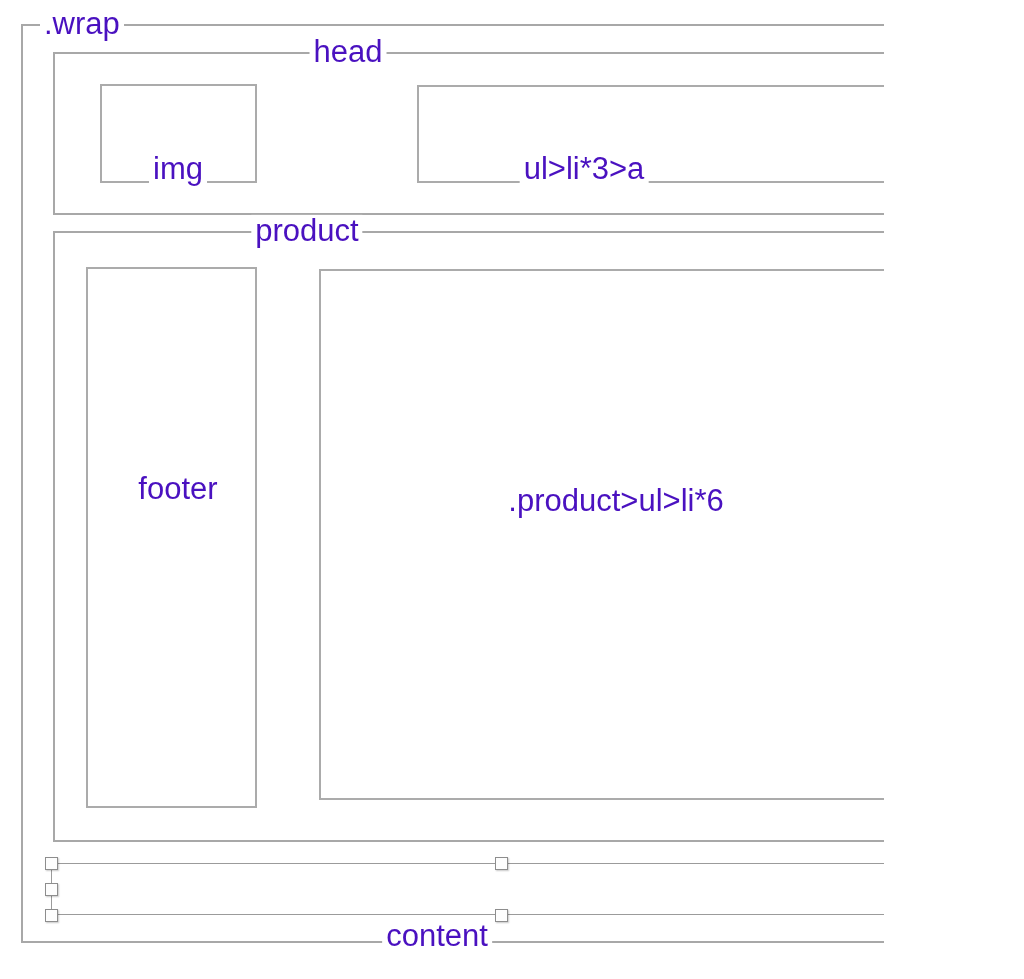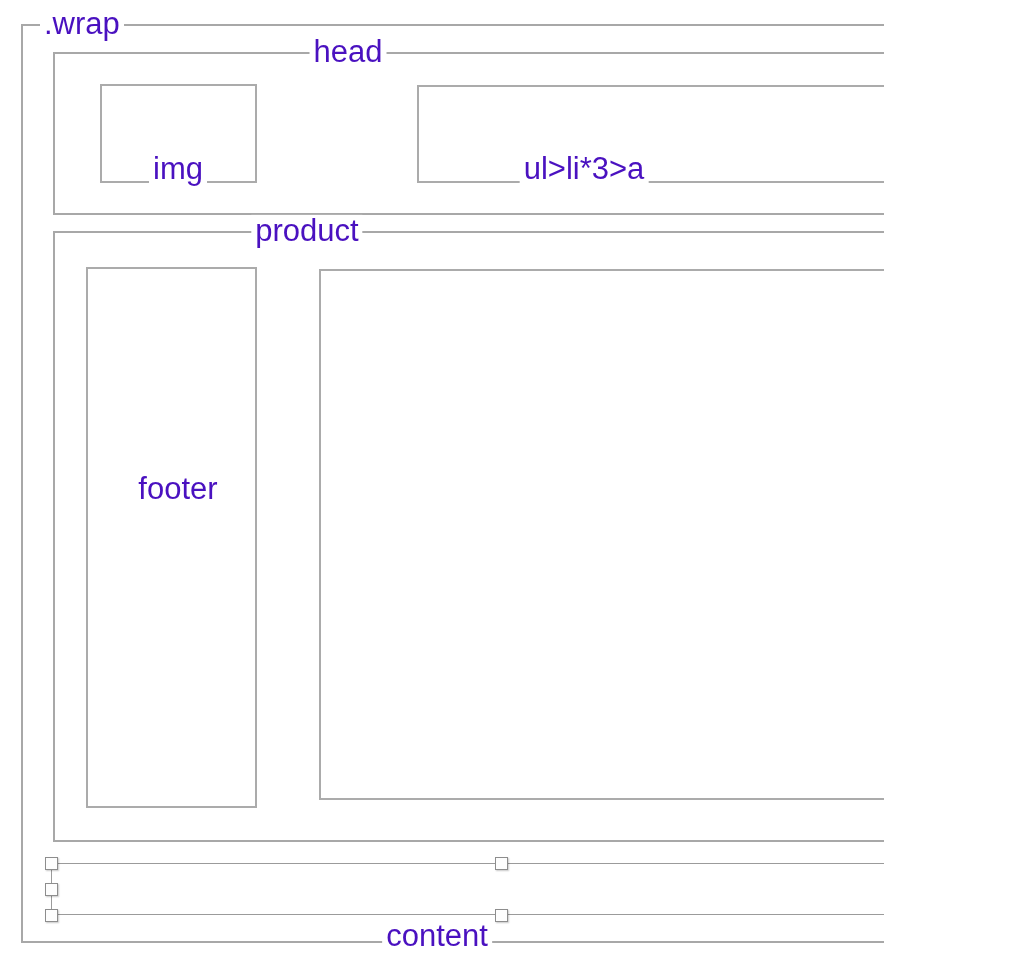--- a/index.html
+++ b/index.html
@@ -95,20 +95,21 @@
   <div class="box thin" style="left:417px; top:85px; width:486px; height:98px;"></div>
   <div class="label centered lbl-nav" style="left:584px; top:124px;">ul&gt;li*3&gt;a</div>
 
   <div class="box" style="left:53px; top:231px; width:898px; height:611px;"></div>
   <div class="label on-border lbl-content" style="left:307px; top:231px;">product</div>
 
   <div class="box thin" style="left:86px; top:267px; width:171px; height:541px;"></div>
   <div class="label centered lbl-aside" style="left:178px; top:444px;">footer</div>
 
   <div class="box thin" style="left:319px; top:269px; width:599px; height:531px;"></div>
+  <div class="label centered lbl-product" style="left:616px; top:456px;">.product&gt;ul&gt;li*6</div>
 
   <div class="sel-frame" style="left:51px; top:863px; width:900px; height:52px;"></div>
   <div class="label centered lbl-footer" style="left:437px; top:891px;">content</div>
 
   <div class="handle" style="left:45px;  top:857px;"></div>
   <div class="handle" style="left:495px; top:857px;"></div>
   <div class="handle" style="left:945px; top:857px;"></div>
   <div class="handle" style="left:45px;  top:883px;"></div>
   <div class="handle" style="left:945px; top:883px;"></div>
   <div class="handle" style="left:45px;  top:909px;"></div>

